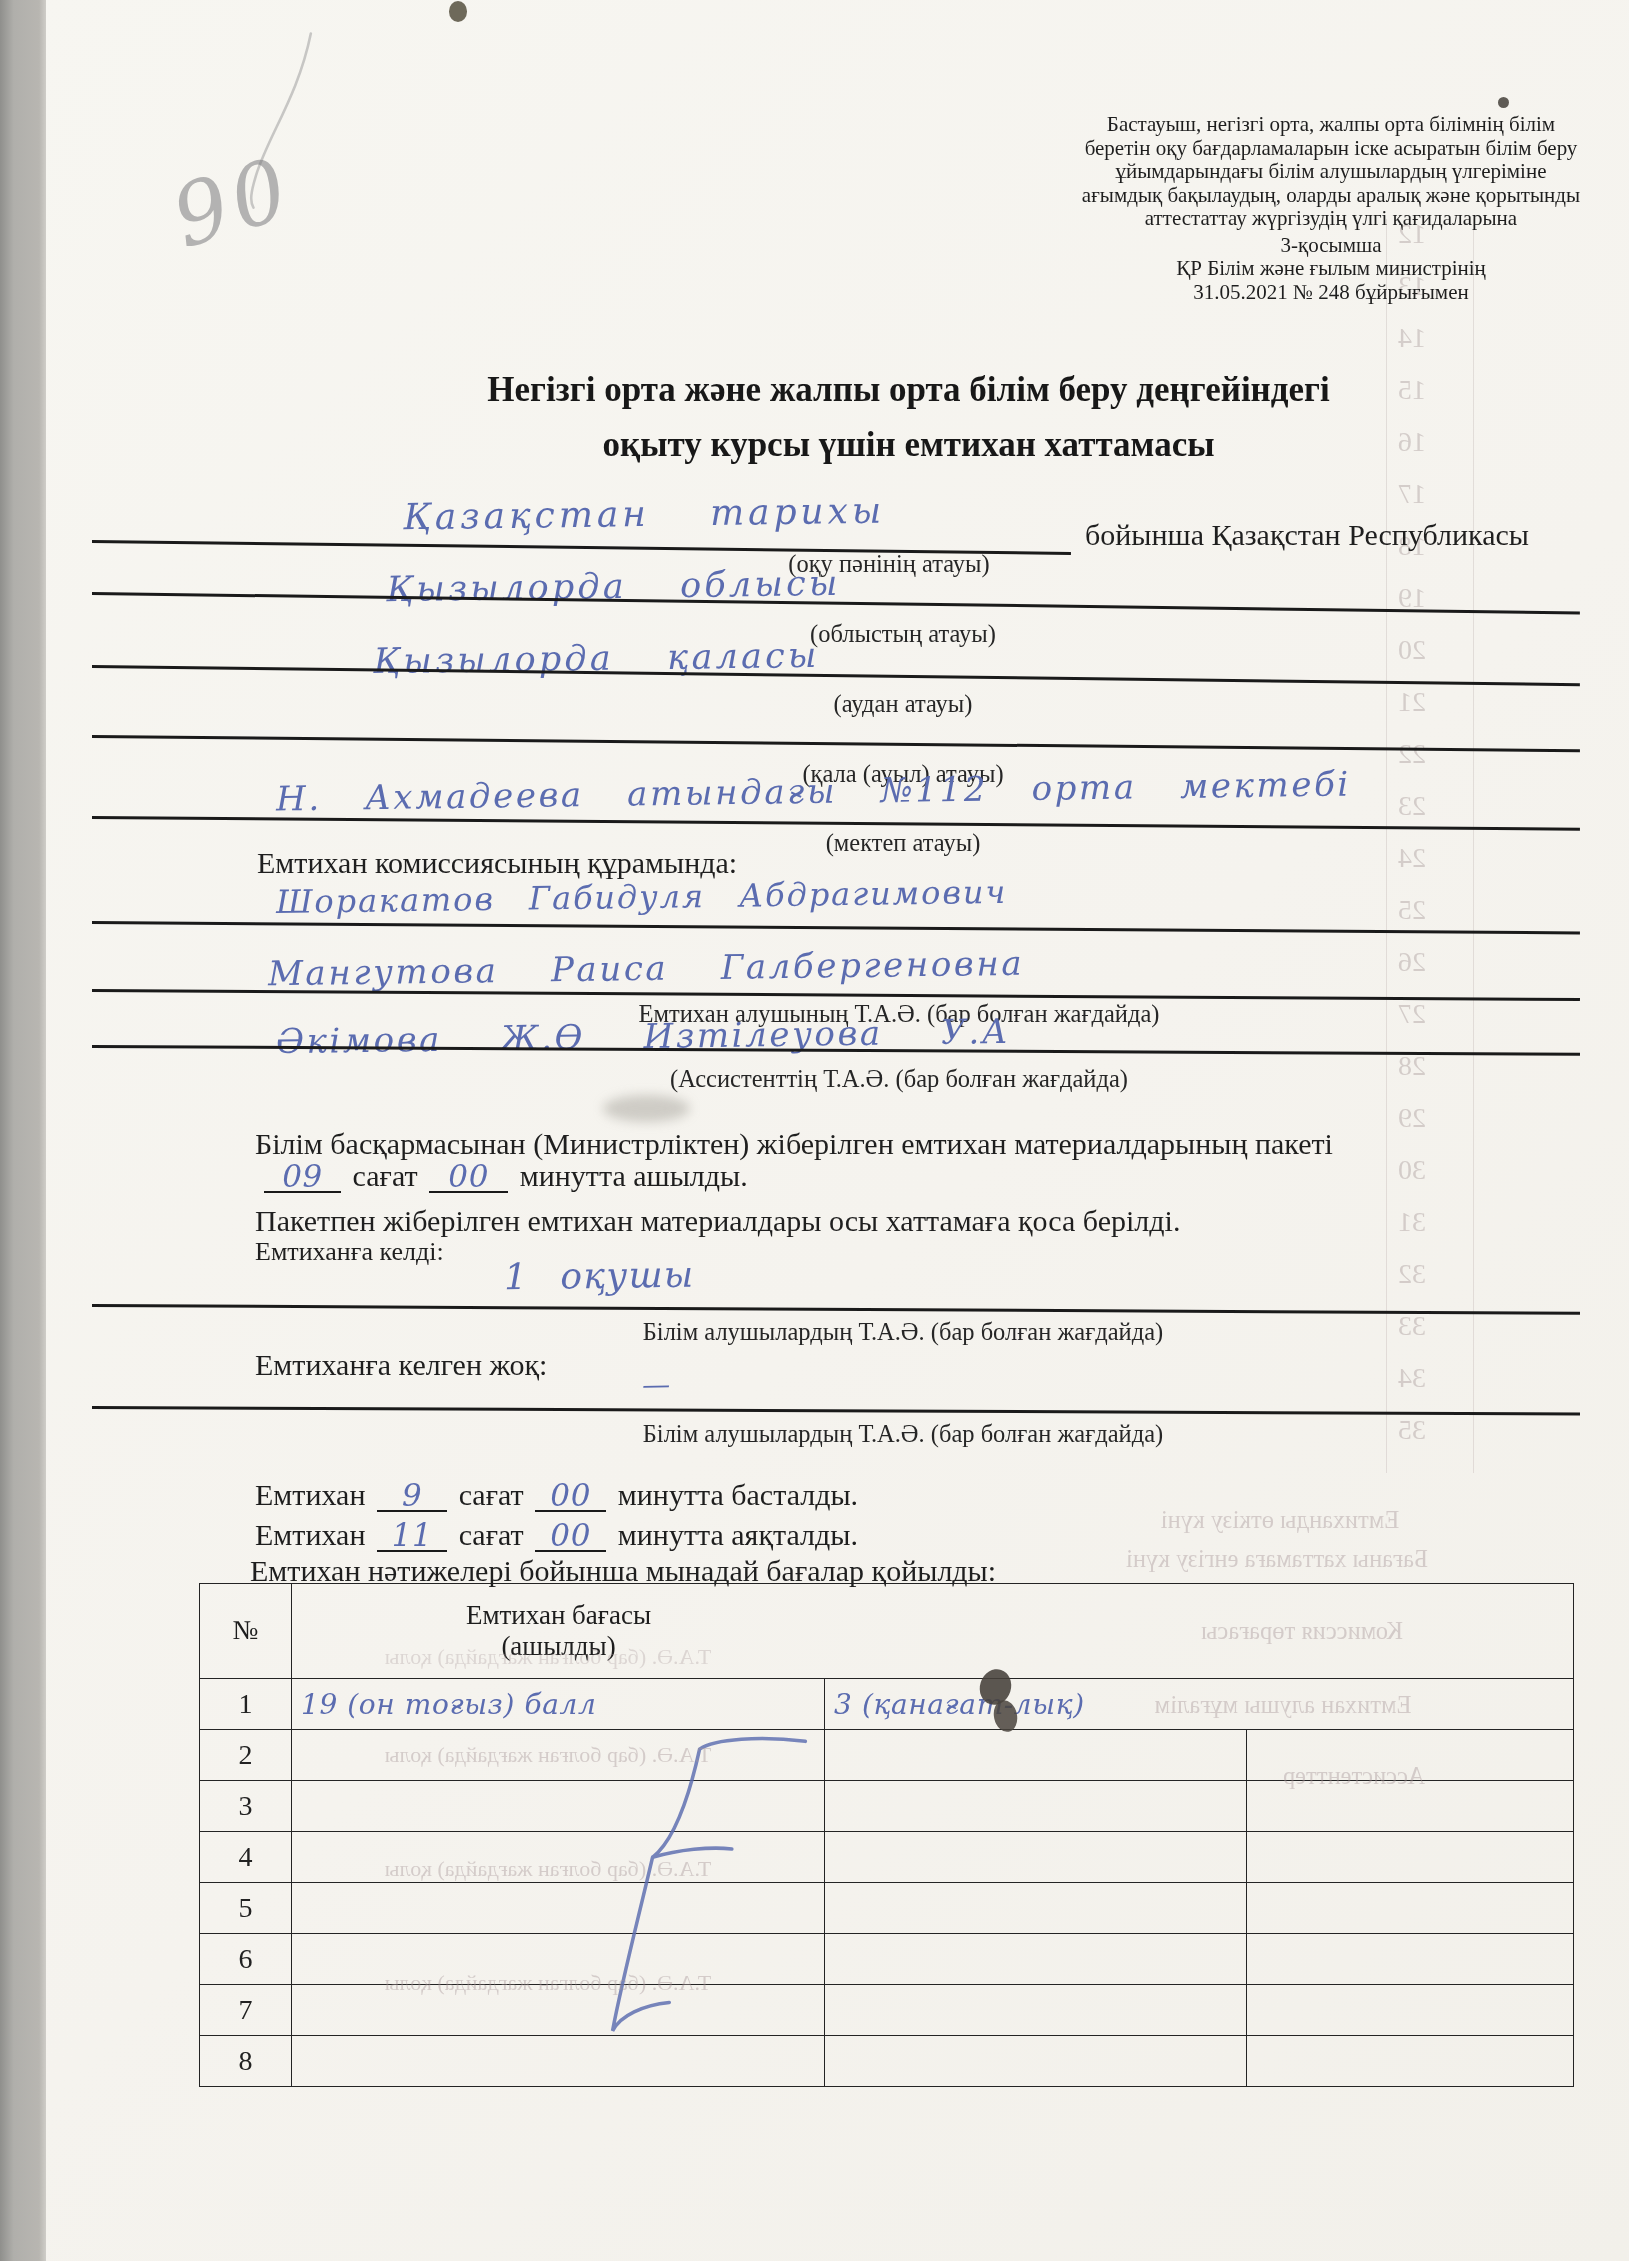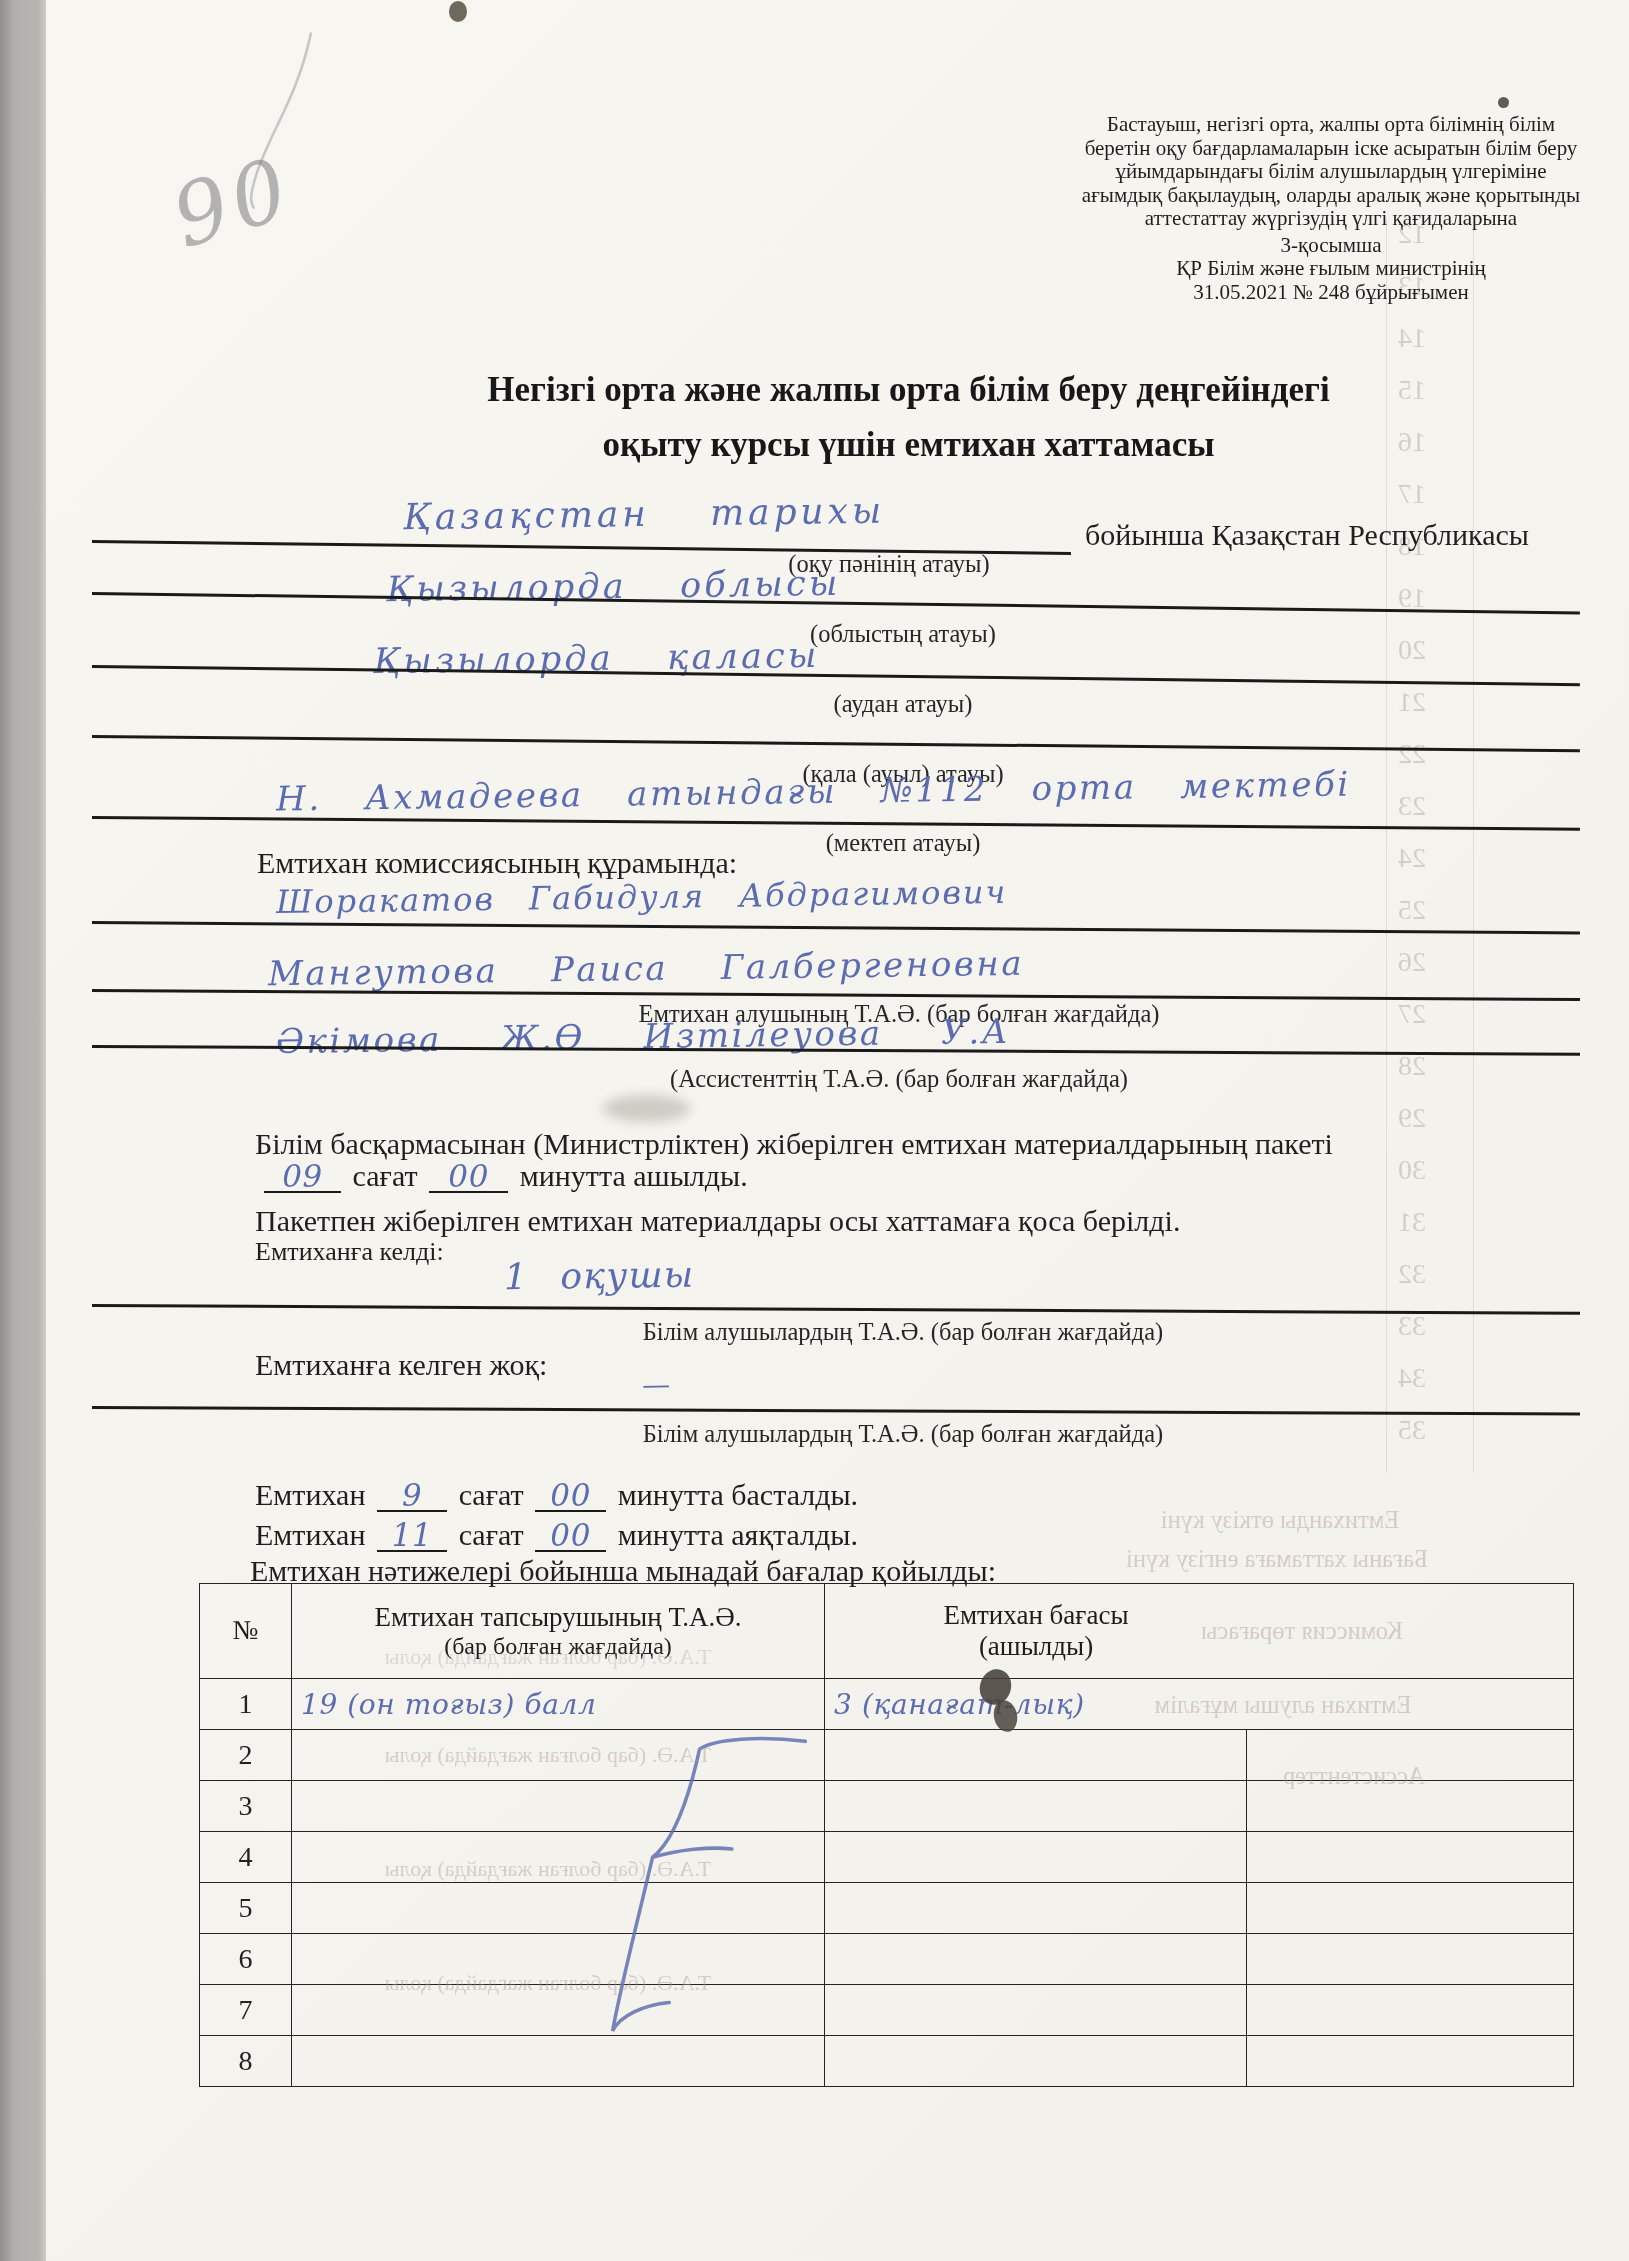--- a/index.html
+++ b/index.html
@@ -176,24 +176,20 @@
   </div>
 
   <span class="printed" style="left:250px;top:1554px;font-size:30px;">Емтихан  нәтижелері бойынша мынадай бағалар қойылды:</span>
 
   <div id="results-table">
     <div class="thead">
       <div class="tcell">
           <span class="hcap">№</span>
         </div>
       <div class="tcell">
-        <span class="hcap">Емтихан тапсырушының Т.А.Ә.</span>
-        <span class="hcap small">(бар болған жағдайда)</span>
-      </div>
-      <div class="tcell">
         <span class="hcap">Емтихан бағасы</span>
         <span class="hcap">(ашылды)</span>
       </div>
     </div>
     <div>
 
         <div class="trow">
           <div class="tnum">1</div>
           <div class="tdata">
             <span class="hw-in">19 (он тоғыз) балл</span>

